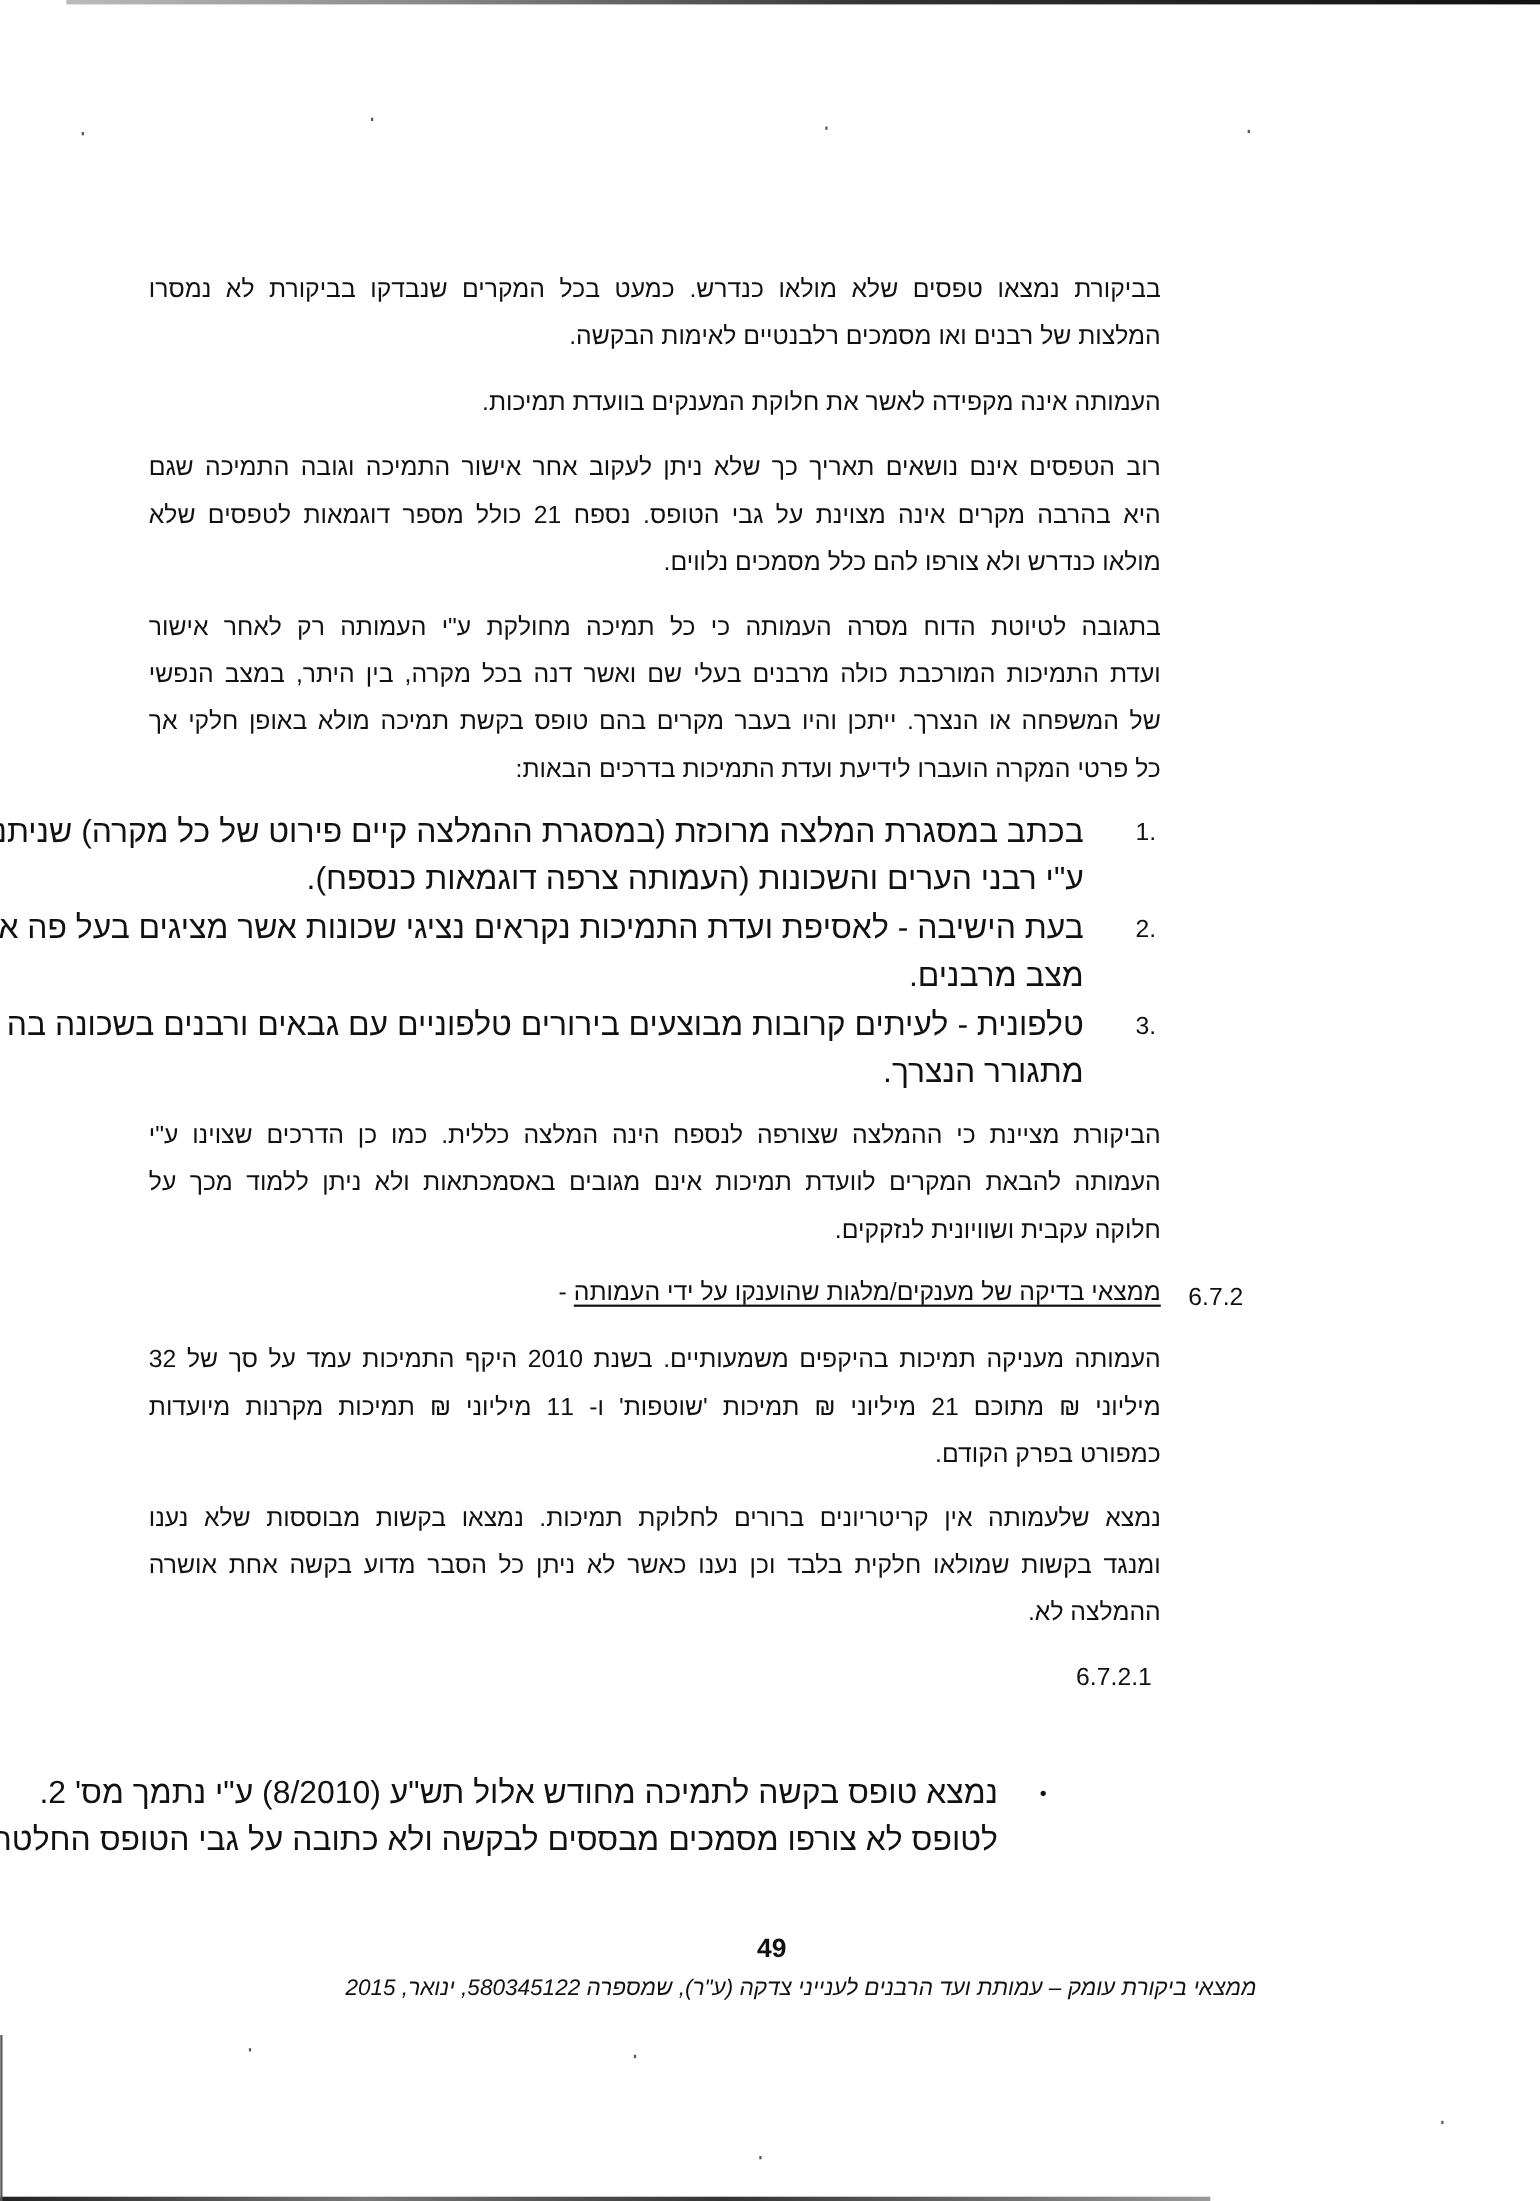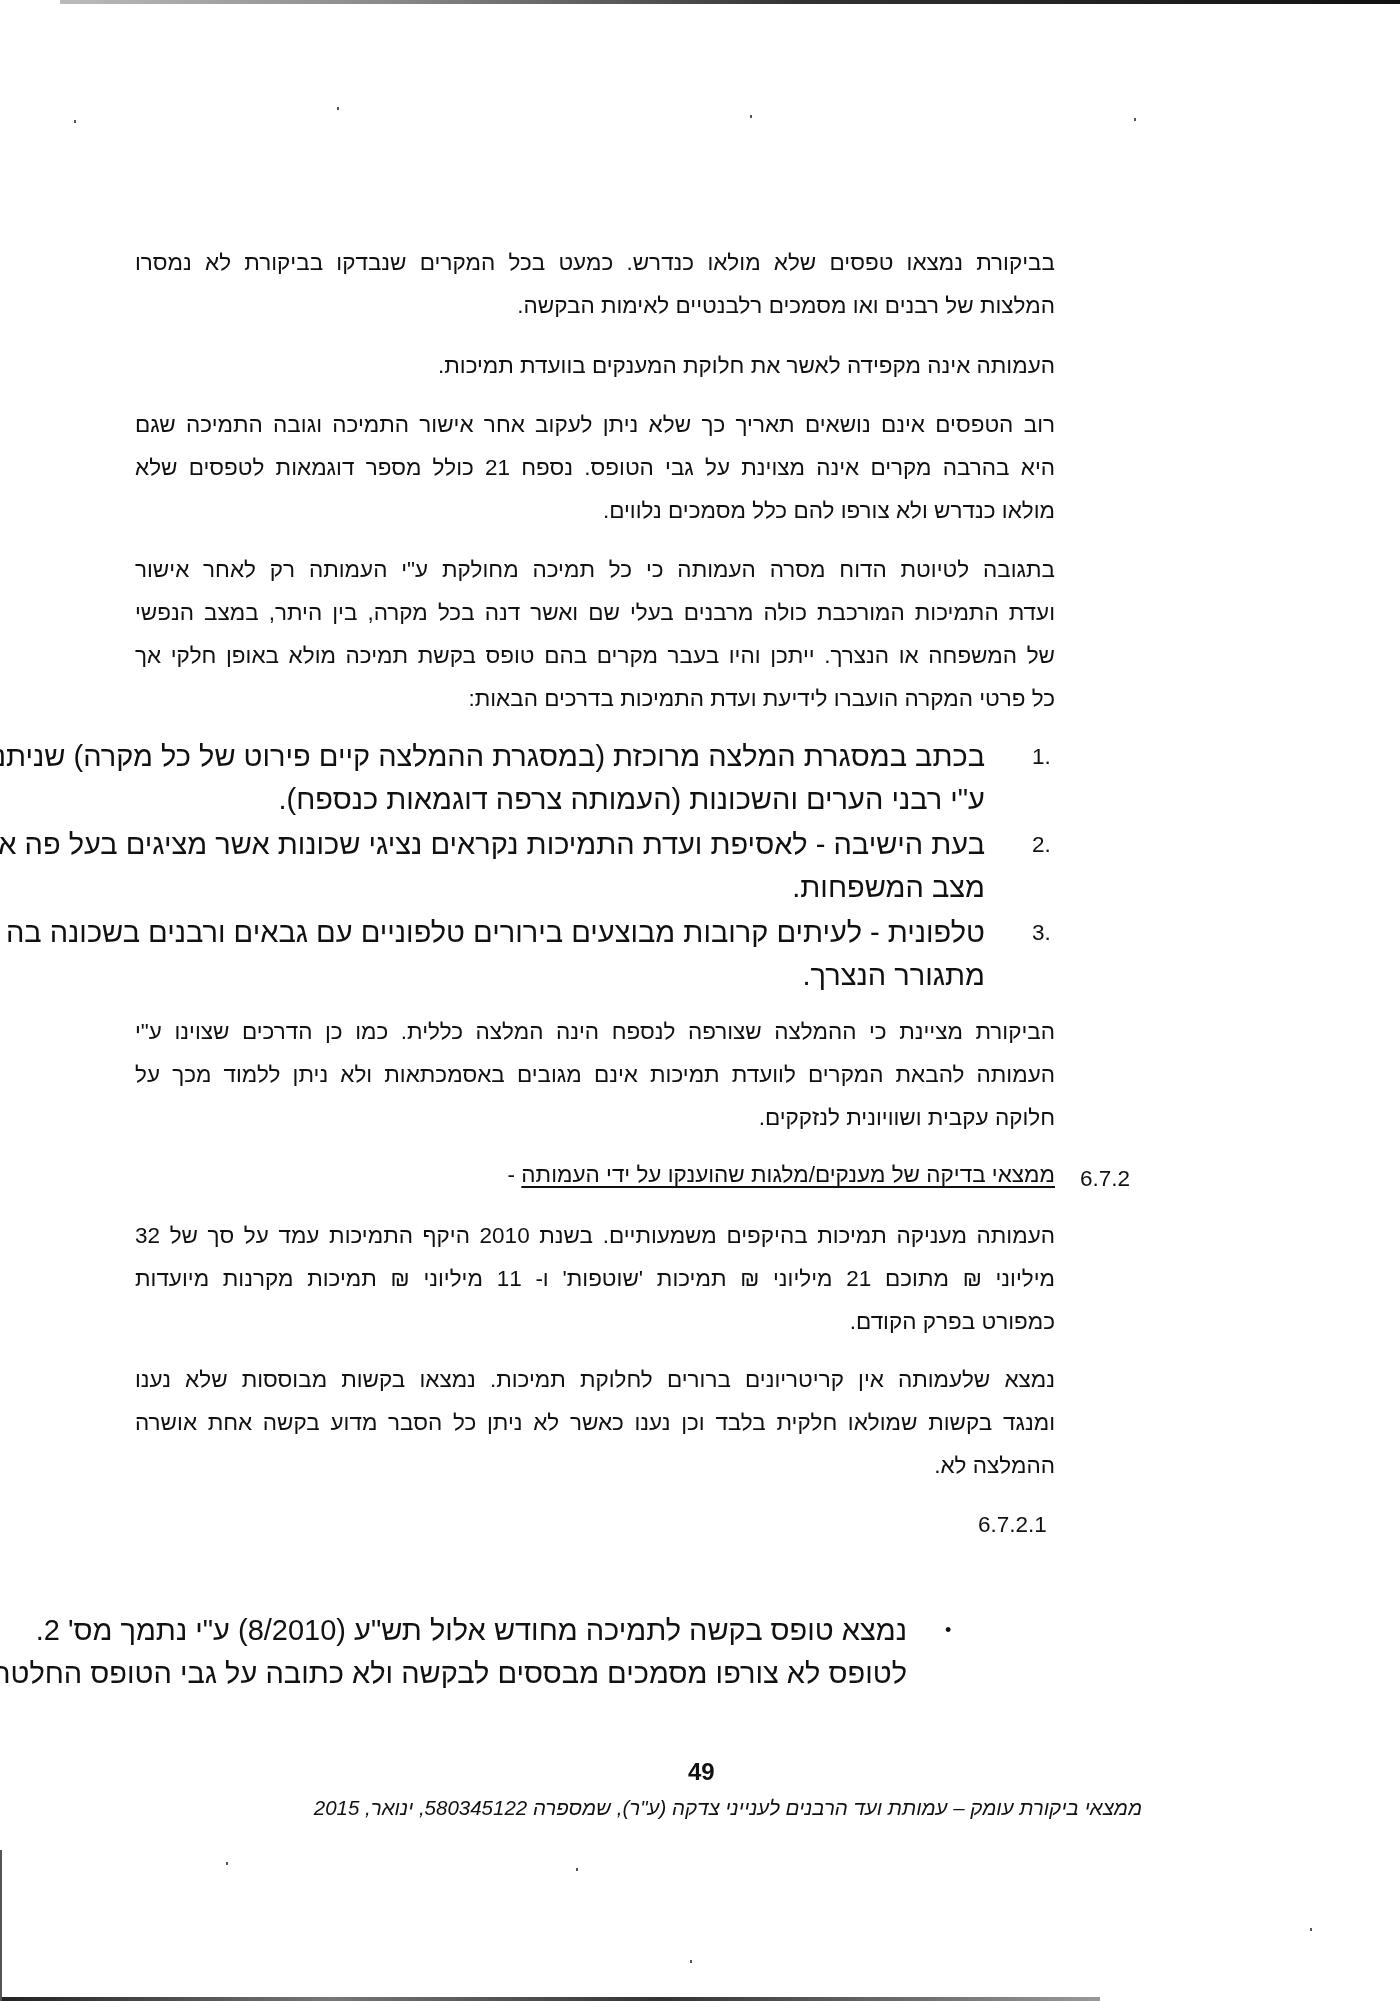--- a/index.html
+++ b/index.html
@@ -64,21 +64,21 @@
   <div>
     <span class="num" style="top:744px; left:1032px;">1.</span>
     <div class="item" style="top:735px;">
       <span class="line full">בכתב במסגרת המלצה מרוכזת (במסגרת ההמלצה קיים פירוט של כל מקרה) שניתנה</span>
       <span class="line">ע"י רבני הערים והשכונות (העמותה צרפה דוגמאות כנספח).</span>
     </div>
 
     <span class="num" style="top:832px; left:1032px;">2.</span>
     <div class="item" style="top:823px;">
       <span class="line full">בעת הישיבה - לאסיפת ועדת התמיכות נקראים נציגי שכונות אשר מציגים בעל פה את</span>
-      <span class="line">מצב המשפחות.</span>
+      <span class="line">מצב מרבנים.</span>
     </div>
 
     <span class="num" style="top:920px; left:1032px;">3.</span>
     <div class="item" style="top:911px;">
       <span class="line full">טלפונית -  לעיתים קרובות מבוצעים בירורים טלפוניים עם גבאים ורבנים בשכונה בה</span>
       <span class="line">מתגורר הנצרך.</span>
     </div>
   </div>
 
   <div class="p" style="top:1010px;">

